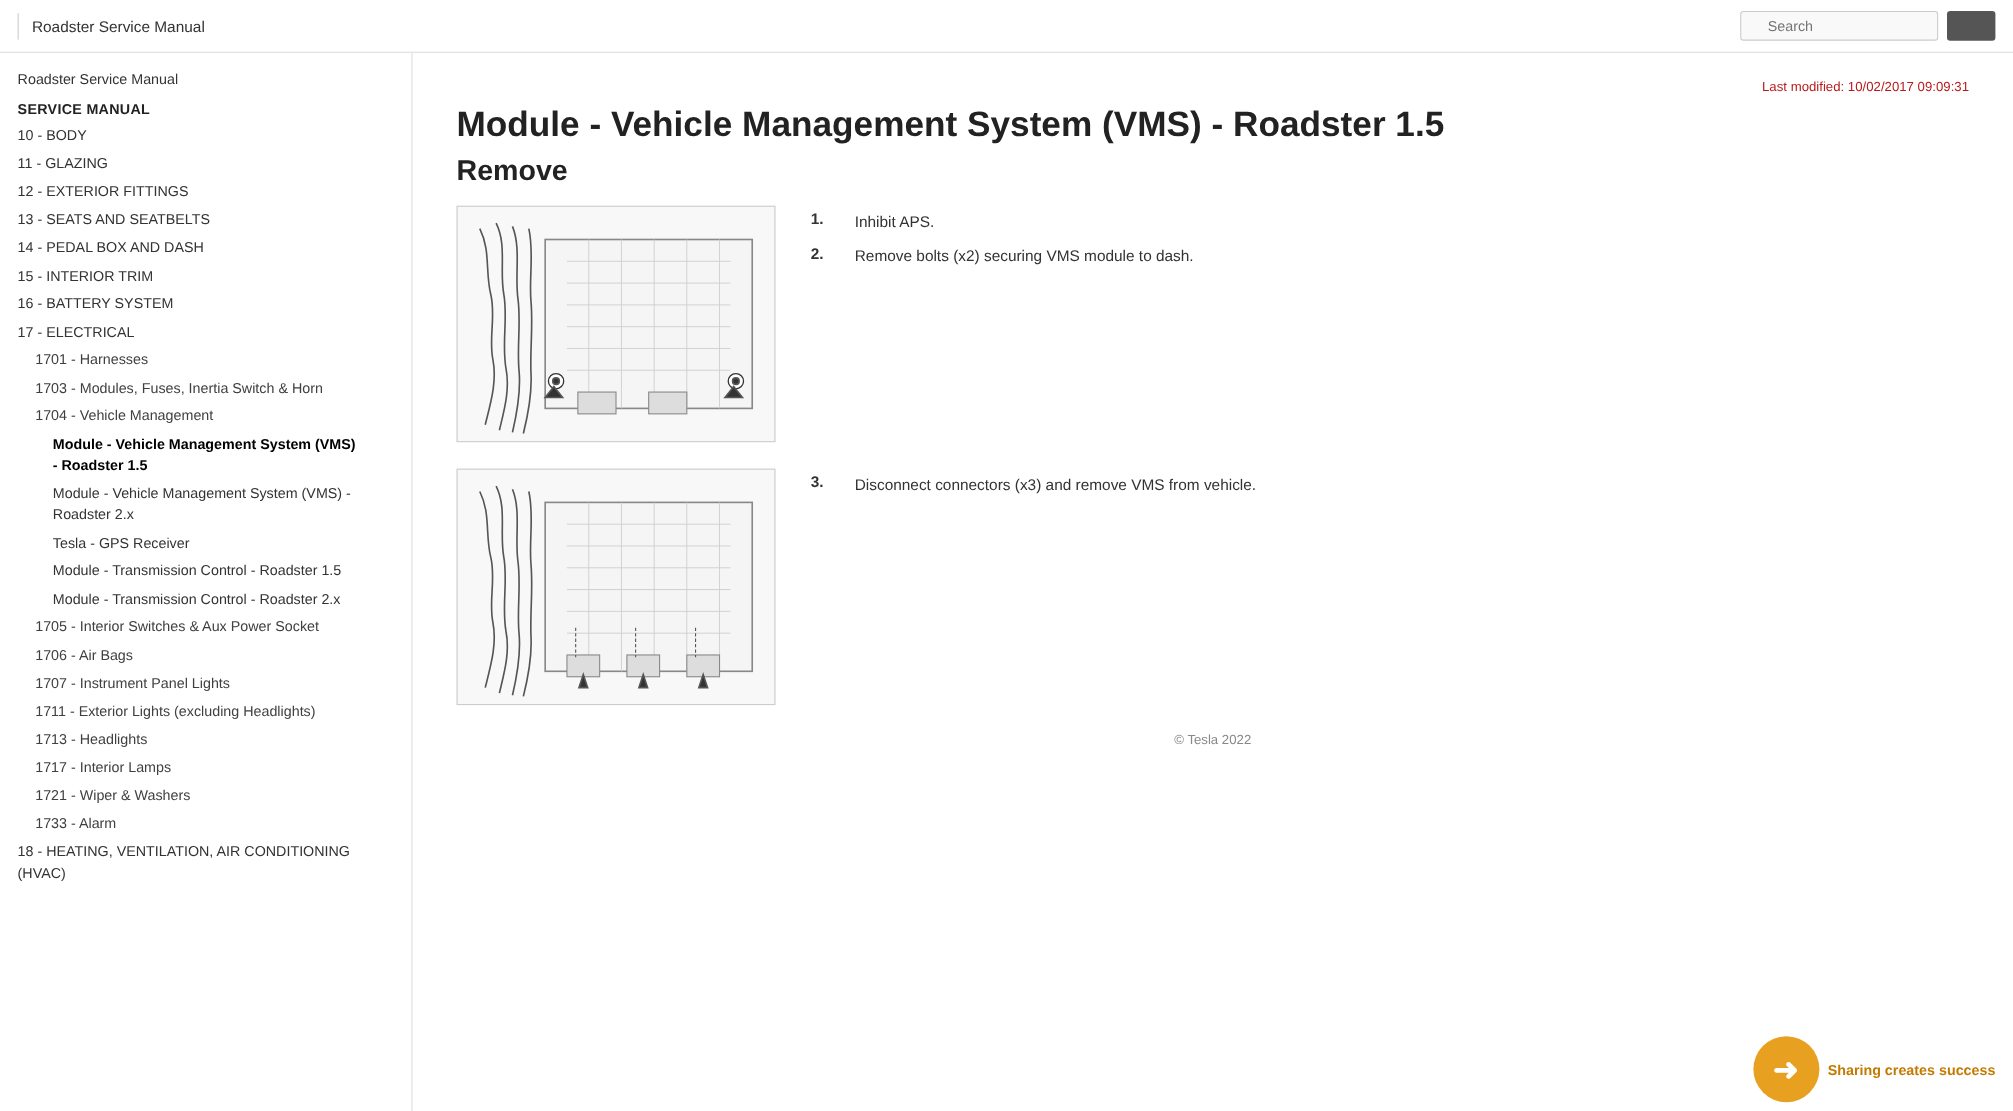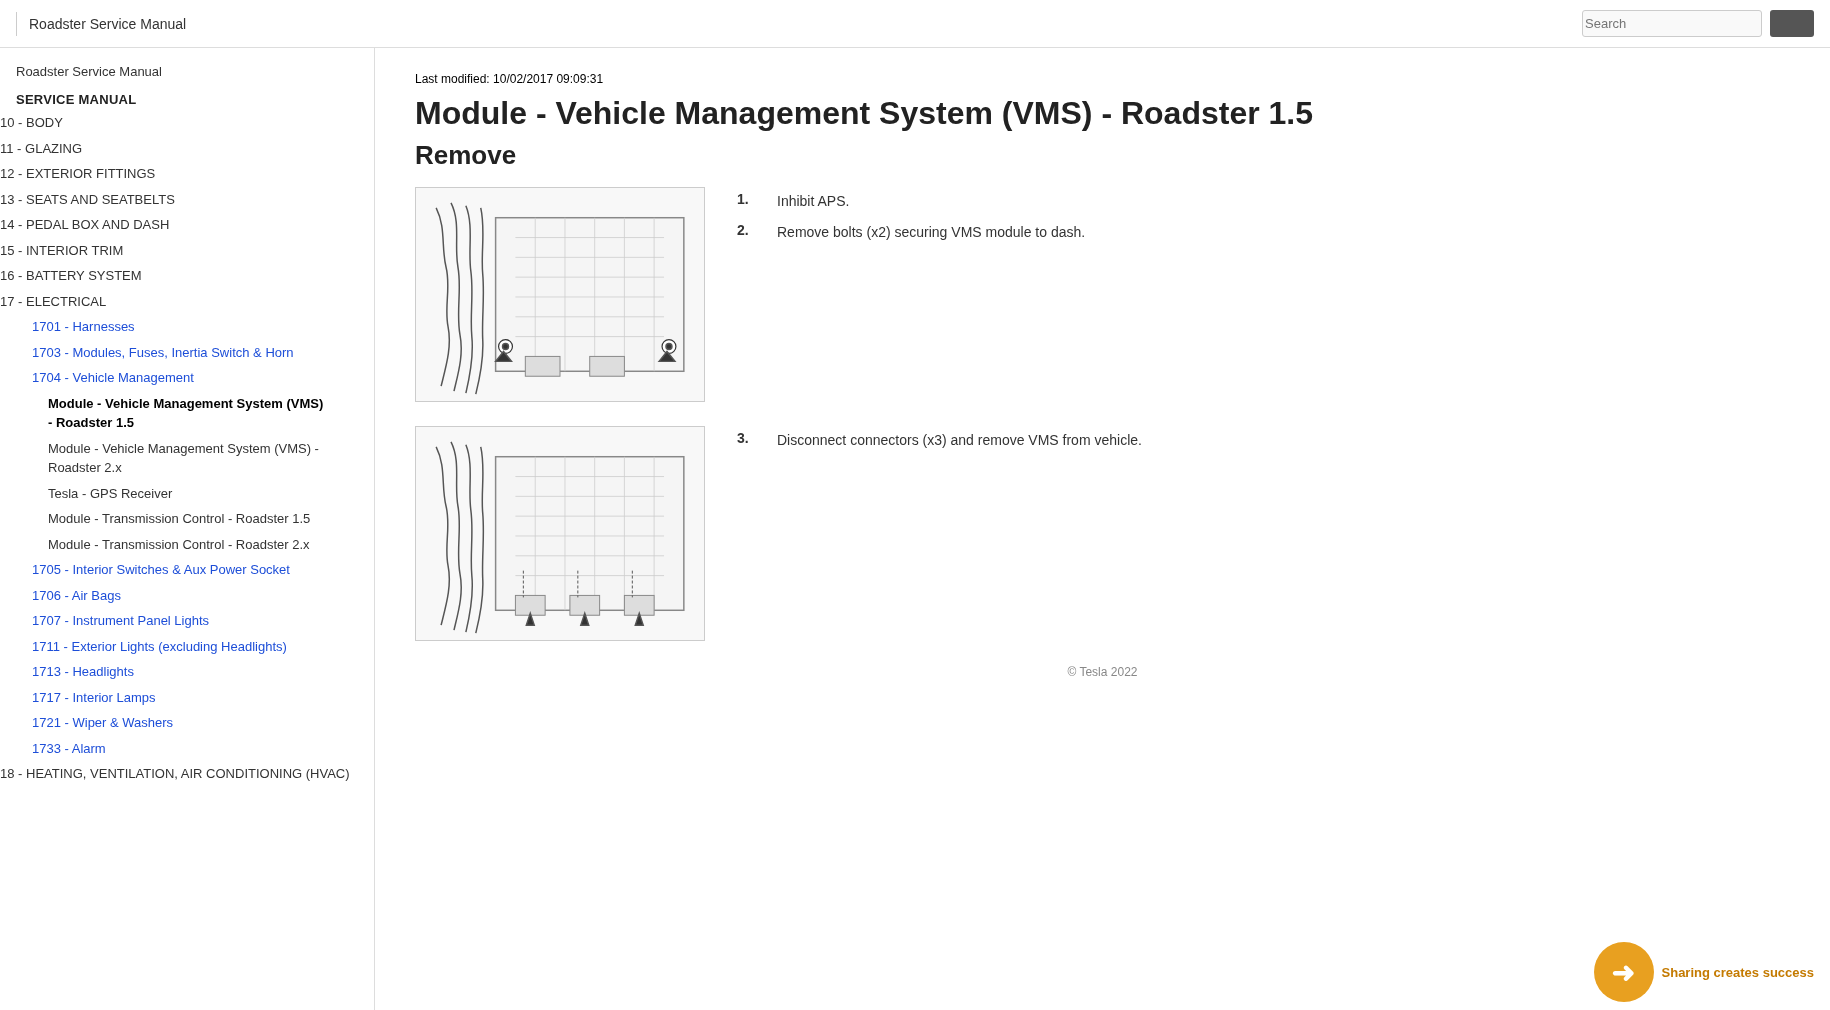--- a/index.html
+++ b/index.html
@@ -27,21 +27,21 @@
     }
     .topbar-right {
       margin-left: auto;
       display: flex;
       align-items: center;
       gap: 8px;
     }
     .search-box {
       border: 1px solid #ccc;
       border-radius: 3px;
-      padding: 5px 2px;
+      padding: 5px 24px;
       font-size: 13px;
       width: 180px;
       outline: none;
       background: #f9f9f9;
     }
     .topbar-btn {
       background: #555;
       color: #fff;
       border: none;
       padding: 6px 14px;
@@ -76,27 +76,27 @@
     .sidebar-section {
       font-size: 13px;
       font-weight: bold;
       color: #222;
       padding: 3px 16px;
       letter-spacing: 0.02em;
     }
     .sidebar-item {
       font-size: 13px;
       color: #333;
-      padding: 3px 0;
+      padding: 3px 16px;
       cursor: pointer;
       line-height: 1.5;
     }
     .sidebar-subitem {
       font-size: 13px;
-      color: #1d4ed8;
+      color: #404040;
       padding: 3px 32px;
       cursor: pointer;
       line-height: 1.5;
     }
     .sidebar-subsubitem {
       font-size: 13px;
       color: #333;
       padding: 3px 48px;
       cursor: pointer;
       line-height: 1.5;
@@ -108,22 +108,23 @@
 
     
     .main {
       flex: 1;
       overflow-y: auto;
       padding: 24px 40px;
       background: #fff;
     }
     .last-modified {
       font-size: 12px;
-      color: #000000;
+      color: #b91c1c;
       margin-bottom: 8px;
+      text-align: right;
     }
     .page-title {
       font-size: 32px;
       font-weight: bold;
       color: #222;
       margin-bottom: 8px;
       line-height: 1.2;
     }
     .correction-code {
       font-size: 13px;

